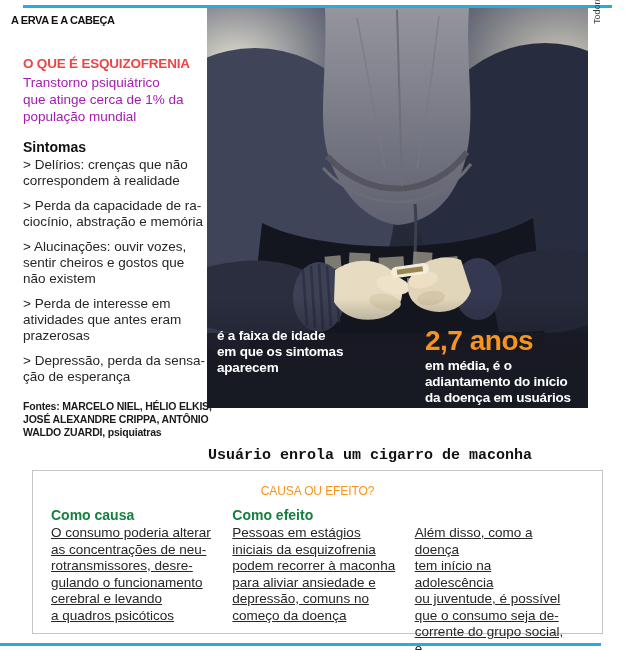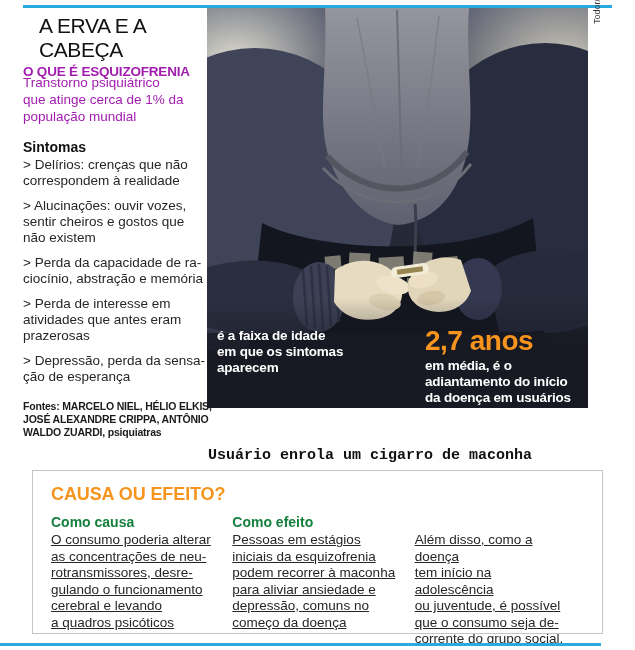--- a/index.html
+++ b/index.html
@@ -5,26 +5,26 @@
   html,body { margin:0; padding:0; background:#ffffff; }
   .page {
     position:relative; width:635px; height:650px; background:#ffffff;
     font-family:"Liberation Sans", sans-serif; overflow:hidden; color:#222;
   }
   .rule { position:absolute; background:#29abe2; }
   .rule-top { left:23px; top:5px; width:589px; height:3px; }
   .rule-bottom { left:0; top:643px; width:601px; height:3px; }
 
   .headline {
-    position:absolute; left:39px; top:14px; width:190px;
-    font-size:21px; font-weight:normal; letter-spacing:-0.4px; color:#121212;
+    position:absolute; left:11px; top:14px; width:190px;
+    font-size:11px; font-weight:bold; letter-spacing:-0.4px; color:#121212;
   }
   .kicker {
-    position:absolute; left:23px; top:64px; width:190px;
-    font-size:13.5px; font-weight:bold; color:#a21caf; letter-spacing:-0.2px;
+    position:absolute; left:23px; top:56px; width:190px;
+    font-size:13.5px; font-weight:bold; color:#ef4444; letter-spacing:-0.2px;
   }
   .intro {
     position:absolute; left:23px; top:74px; width:186px;
     font-size:13.5px; line-height:17px; white-space:pre-line; color:#a21caf;
   }
   .symptoms-title {
     position:absolute; left:23px; top:139px; font-size:14px; font-weight:bold; color:#121212;
   }
   .symptoms {
     position:absolute; left:23px; top:157px; width:190px;
@@ -64,21 +64,21 @@
   .caption {
     position:absolute; left:208px; top:415px; width:380px;
     font-family:Liberation Mono, monospace; font-weight:bold; font-size:15px; color:#111;margin-top:32px;
   }
 
   .cause-box {
     position:absolute; left:32px; top:470px; width:571px; height:164px;
     border:1px solid #c5c5c5; box-sizing:border-box; padding:13px 18px 0 18px;
   }
   .box-title {
-    font-size:18px; font-weight:bold; color:#f7941d; letter-spacing:-0.1px;
+    font-size:12px; font-weight:normal; color:#f7941d; letter-spacing:-0.1px;text-align:center;
   }
   .box-columns { display:flex; margin-top:9px; }
   .box-col-1 { width:182px; }
   .box-col-2 { width:183px; }
   .box-col-3 { width:170px; }
   .col-heading {
     font-size:14px; font-weight:bold; color:#15803d; min-height:17px; margin-bottom:1px;
   }
   .col-text {
     font-size:13.5px; line-height:16.5px; white-space:pre-line; color:#262626;
@@ -96,25 +96,25 @@
   <div class="headline">A ERVA E A CABEÇA</div>
   <div class="kicker">O QUE É ESQUIZOFRENIA</div>
   <div class="intro">Transtorno psiquiátrico
 que atinge cerca de 1% da
 população mundial</div>
   <div class="symptoms-title">Sintomas</div>
 
   <div class="symptoms">
     <div class="symptom">&gt; Delírios: crenças que não
 correspondem à realidade</div>
+    <div class="symptom">&gt; Perda da capacidade de ra-
+ciocínio, abstração e memória</div>
     <div class="symptom">&gt; Alucinações: ouvir vozes,
 sentir cheiros e gostos que
 não existem</div>
-    <div class="symptom">&gt; Perda da capacidade de ra-
-ciocínio, abstração e memória</div>
     <div class="symptom">&gt; Perda de interesse em
 atividades que antes eram
 prazerosas</div>
     <div class="symptom">&gt; Depressão, perda da sensa-
 ção de esperança</div>
   </div>
 
   <div class="sources">Fontes: MARCELO NIEL, HÉLIO ELKIS,
 JOSÉ ALEXANDRE CRIPPA, ANTÔNIO
 WALDO ZUARDI, psiquiatras</div>

